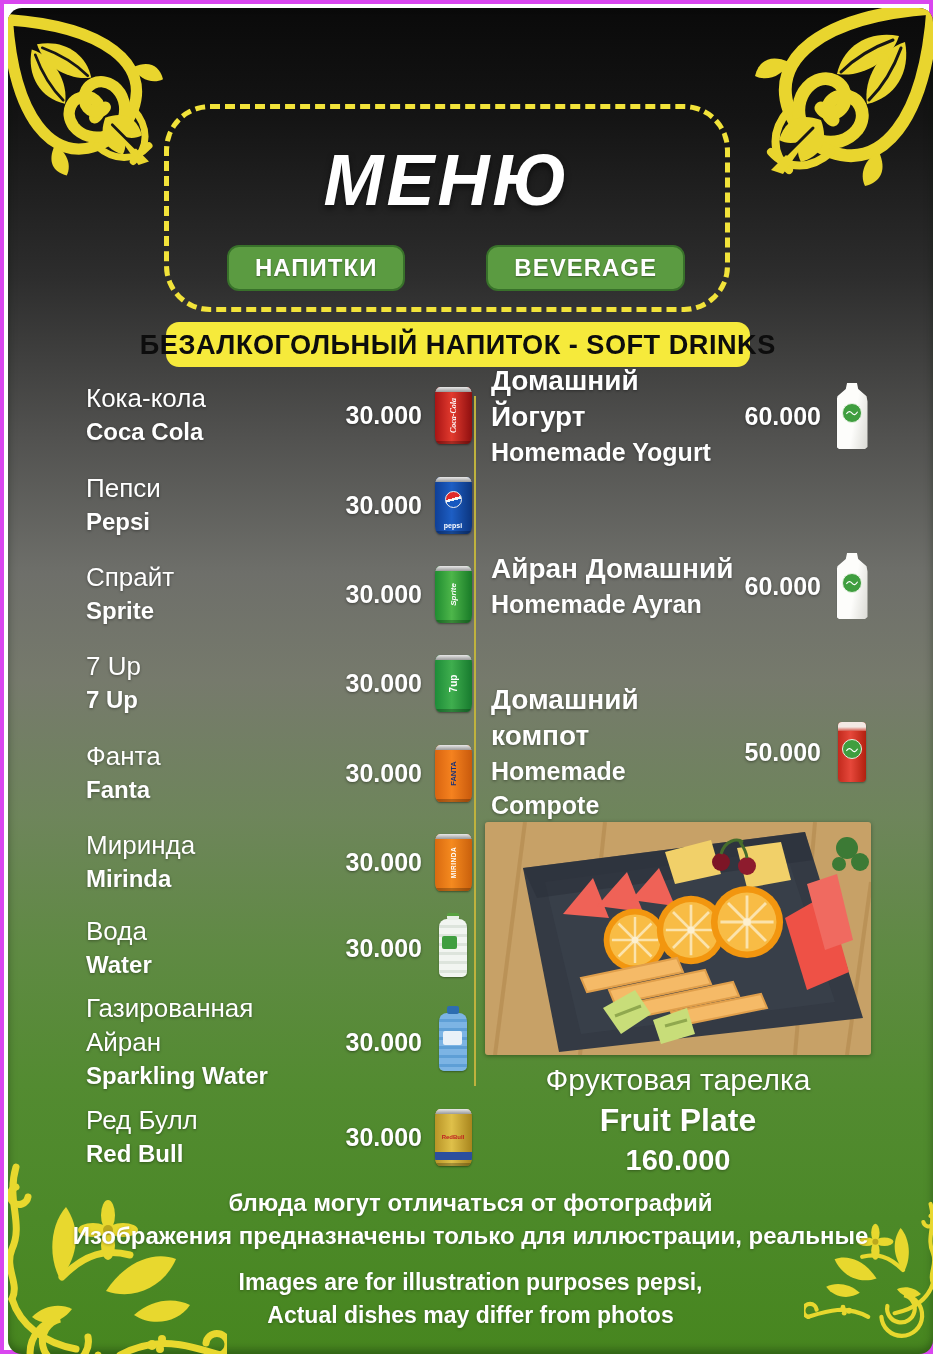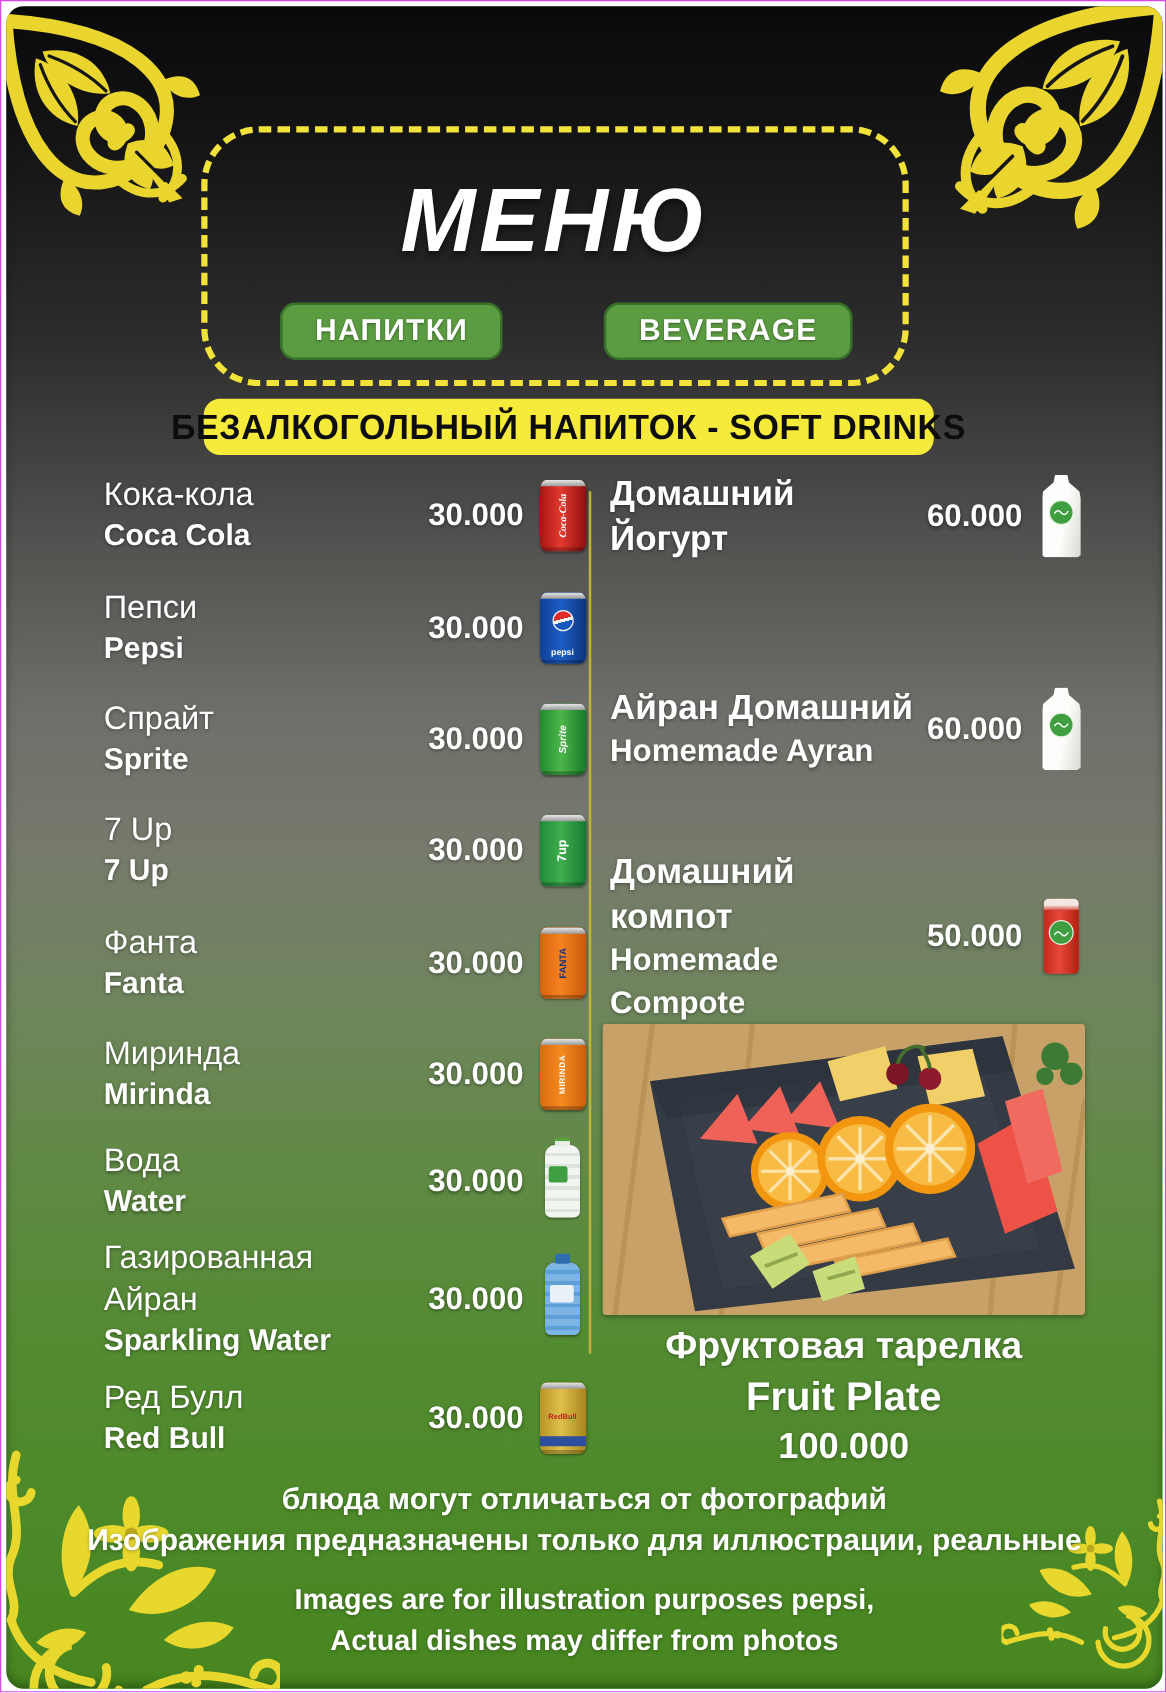--- a/index.html
+++ b/index.html
@@ -1,17 +1,17 @@
 <!DOCTYPE html>
 <html><head>
 <meta charset="utf-8">
 <style>
   * { margin:0; padding:0; box-sizing:border-box; }
   html,body { width:933px; height:1354px; background:#ffffff; font-family:"Liberation Sans","DejaVu Sans",sans-serif; overflow:hidden; }
-  .page { position:relative; width:933px; height:1354px; background:#fff; border:1px solid #d946ef; }
+  .page { position:relative; width:933px; height:1354px; background:#fff; border:4px solid #d946ef; }
   .card {
     position:absolute; left:4px; top:4px; width:925px; height:1346px;
     border-radius:14px; overflow:hidden;
     background:linear-gradient(180deg,
       #0a0a0a 0%, #141414 8%, #2d2d2d 20%, #525250 32%, #6e6f6a 42%,
       #767a6c 50%, #6e855b 60%, #5f8a43 70%, #538b31 80%, #4c8928 90%, #47861f 100%);
     box-shadow: inset 0 -4px 8px rgba(0,20,0,.35);
   }
   svg.defs { position:absolute; width:0; height:0; }
   .corner { position:absolute; pointer-events:none; }
@@ -99,21 +99,21 @@
   .ic-compote .lid { position:absolute; top:0; left:0; right:0; height:9px; background:linear-gradient(180deg,#f3e9e4 55%,#d4574a); border-radius:4px 4px 0 0; }
   .round-lbl { position:absolute; left:50%; top:45%; transform:translate(-50%,-50%); width:20px; height:20px;
     border-radius:50%; background:#3f9e3f; border:1px solid #e7f2e2; display:flex; align-items:center; justify-content:center; }
   .round-lbl svg { width:14px; height:9px; }
 
   
   .fruit-photo { position:absolute; left:477px; top:814px; width:386px; height:233px; border-radius:3px; overflow:hidden; box-shadow:0 1px 4px rgba(0,0,0,.35); }
   .fruit-photo svg { display:block; width:100%; height:100%; }
 
   .fruit-caption { position:absolute; left:477px; top:1052px; width:386px; text-align:center; color:#fff; }
-  .fruit-caption .ru { font-size:30px; font-weight:bold; line-height:40px; text-shadow:0 1px 3px rgba(0,0,0,.35); }
+  .fruit-caption .ru { font-size:30px; font-weight:normal; line-height:40px; text-shadow:0 1px 3px rgba(0,0,0,.35); }
   .fruit-caption .en { font-size:32px; font-weight:bold; line-height:40px; text-shadow:0 1px 3px rgba(0,0,0,.35); }
   .fruit-caption .price { font-size:29px; font-weight:bold; line-height:40px; text-shadow:0 1px 3px rgba(0,0,0,.35); }
 
   .footer-ru { position:absolute; left:0; right:0; top:1178px; text-align:center; color:#fff; font-weight:bold; font-size:24px; line-height:33px; text-shadow:0 1px 3px rgba(0,0,0,.3); }
   .footer-en { position:absolute; left:0; right:0; top:1258px; text-align:center; color:#fff; font-weight:bold; font-size:23px; line-height:33px; text-shadow:0 1px 3px rgba(0,0,0,.3); }
 </style>
 </head>
 <body>
 
 <div class="page">
@@ -310,20 +310,21 @@
           <div class="can ic-redbull">
             <span class="rb-band"></span>
             <span class="can-label">RedBull</span>
           </div>
         </div>
     </div>
 
     <div class="item right" style="top:366px">
       <div class="names">
           <div class="ru">Домашний Йогурт</div>
+          <div class="en">Homemade Yogurt</div>
         </div>
       <div class="price">60.000</div>
       <div class="icon-slot">
           <div class="bottle ic-milk">
             <span class="round-lbl">
               <svg viewBox="0 0 20 12">
                 <path d="M2,8 Q6,2 10,7 T18,5" stroke="#fff" stroke-width="1.6" fill="none"></path>
               </svg>
             </span>
           </div>
@@ -417,21 +418,21 @@
           <polygon points="118,186 150,168 166,192 136,212"></polygon>
           <polygon points="168,198 202,186 210,212 176,222"></polygon>
         </g>
         <path d="M130,194 L156,184 M180,204 L202,198" stroke="#90a84e" stroke-width="3" fill="none"></path>
       </svg>
     </div>
 
     <div class="fruit-caption">
       <div class="ru">Фруктовая тарелка</div>
       <div class="en">Fruit Plate</div>
-      <div class="price">100.000</div>
+      <div class="price">160.000</div>
     </div>
 
     <div class="footer-ru">
       <div>блюда могут отличаться от фотографий</div>
       <div>Изображения предназначены только для иллюстрации, реальные</div>
     </div>
     <div class="footer-en">
       <div>Images are for illustration purposes pepsi,</div>
       <div>Actual dishes may differ from photos</div>
     </div>

